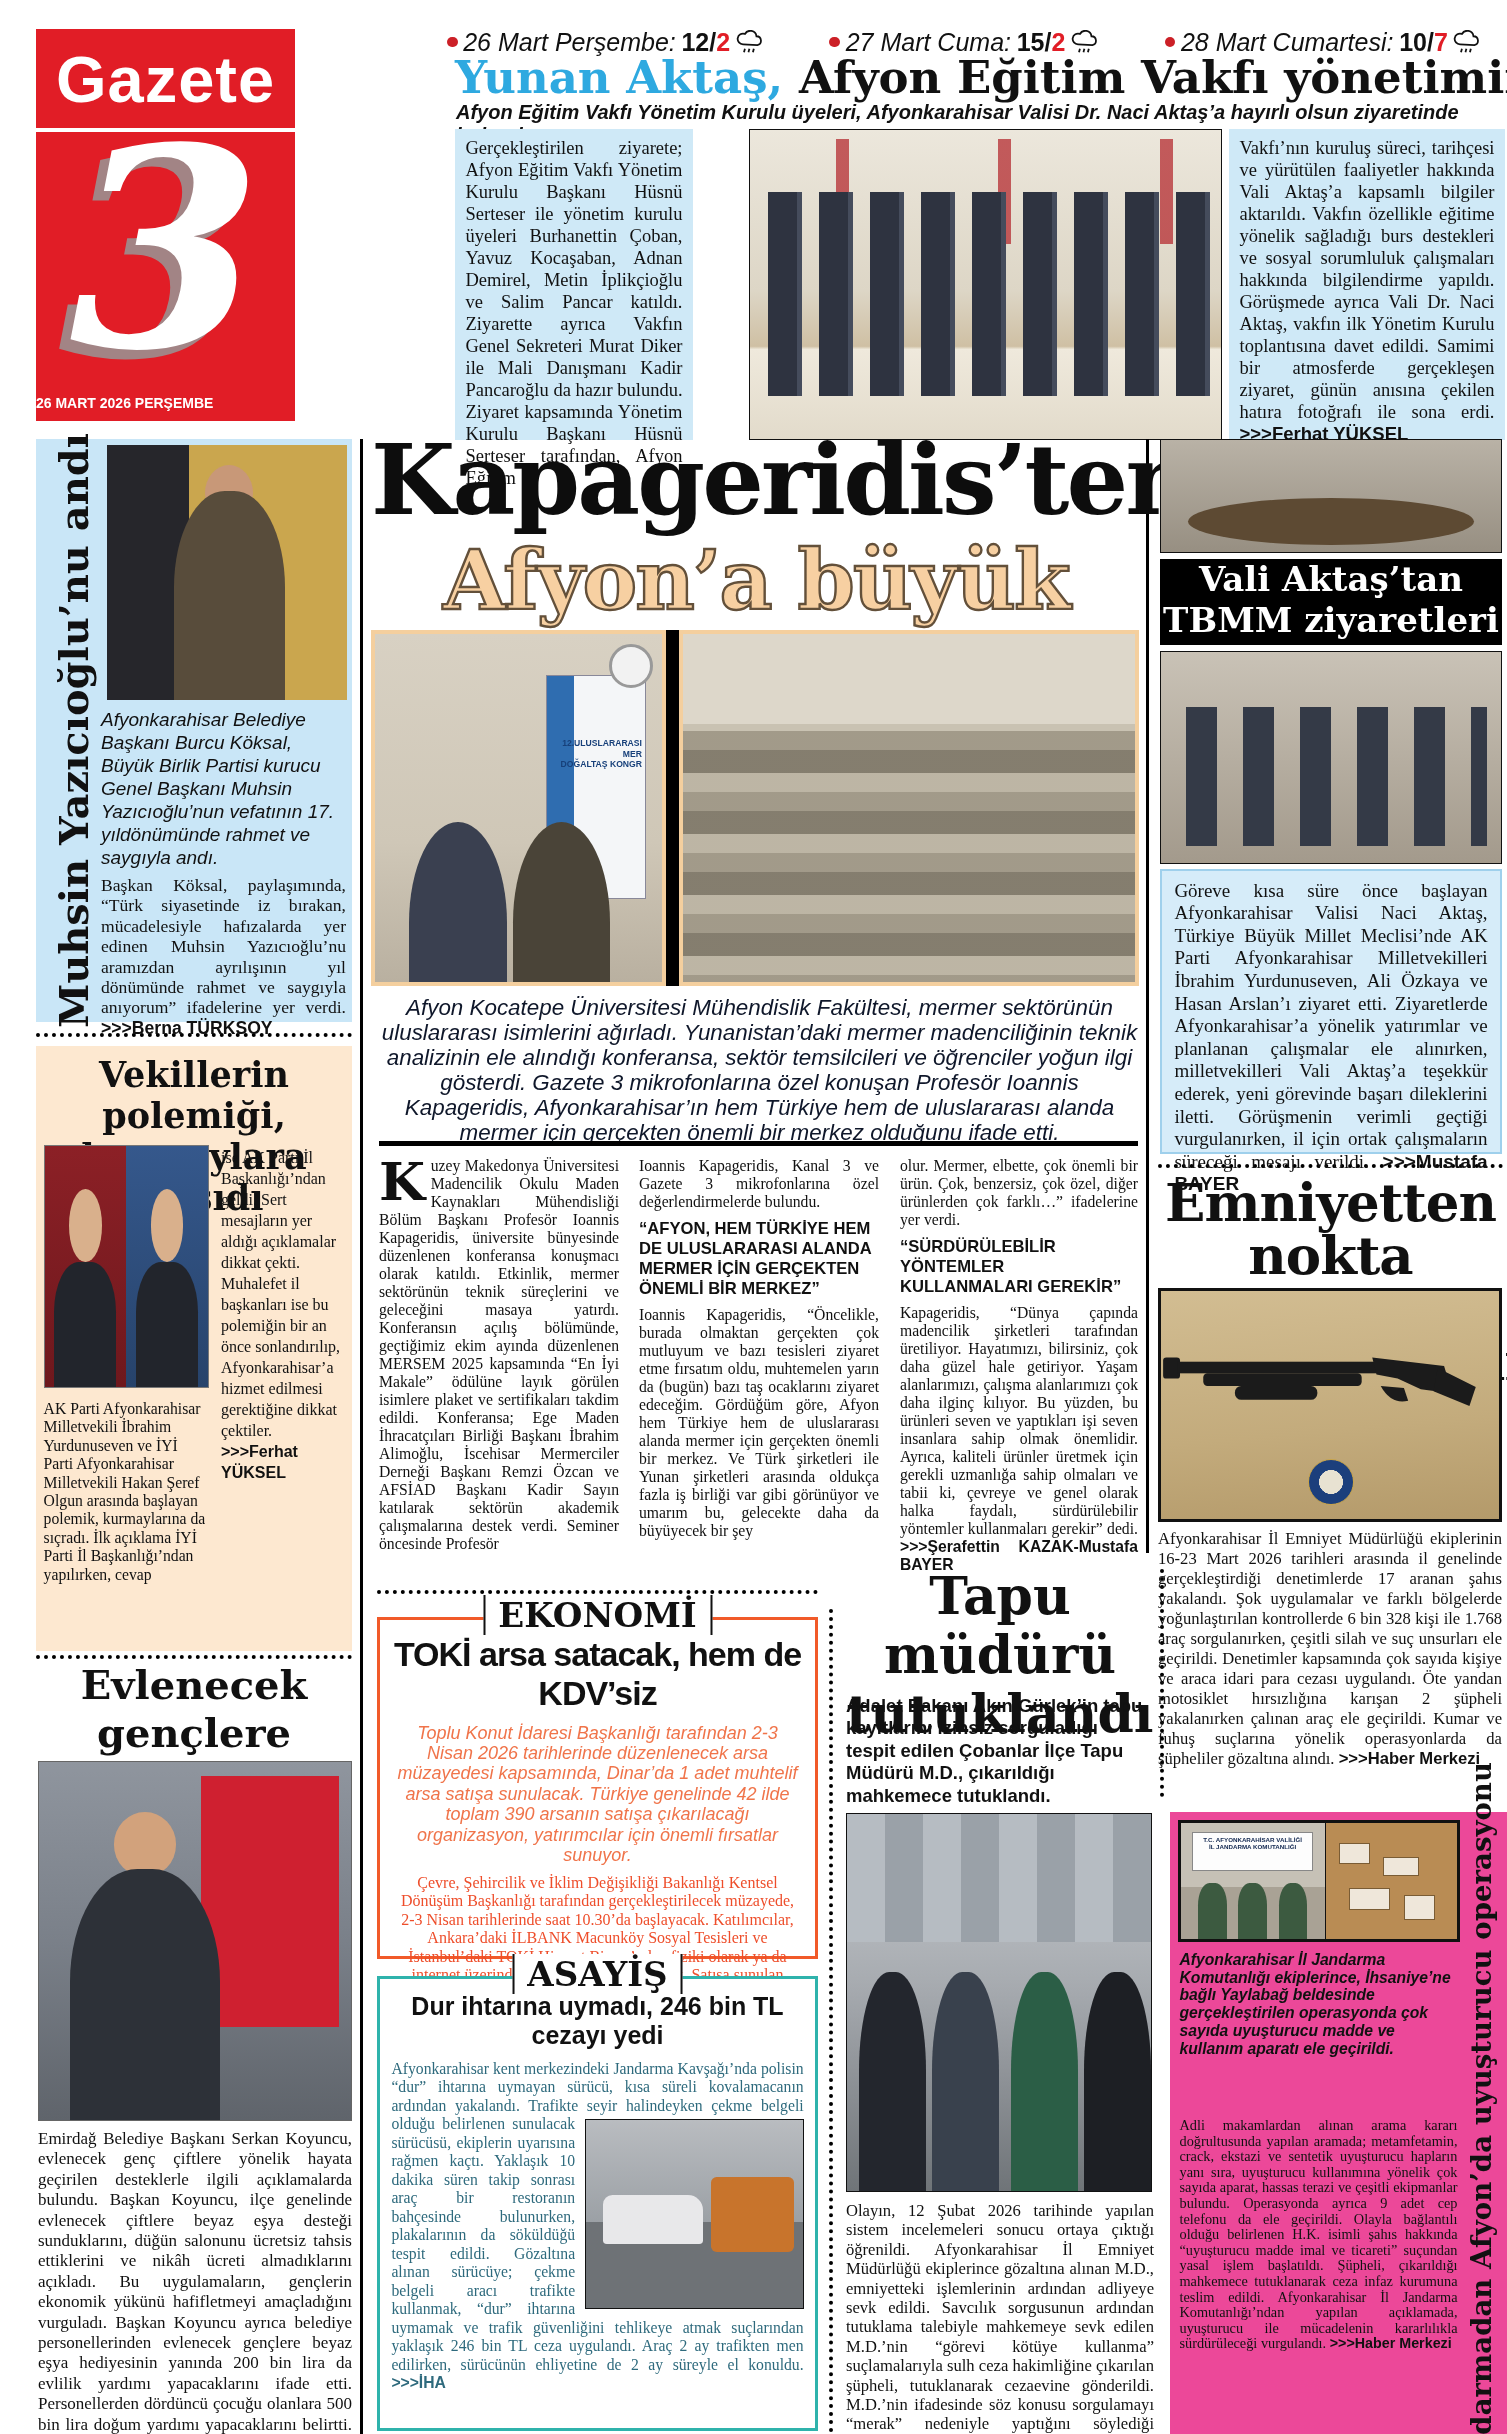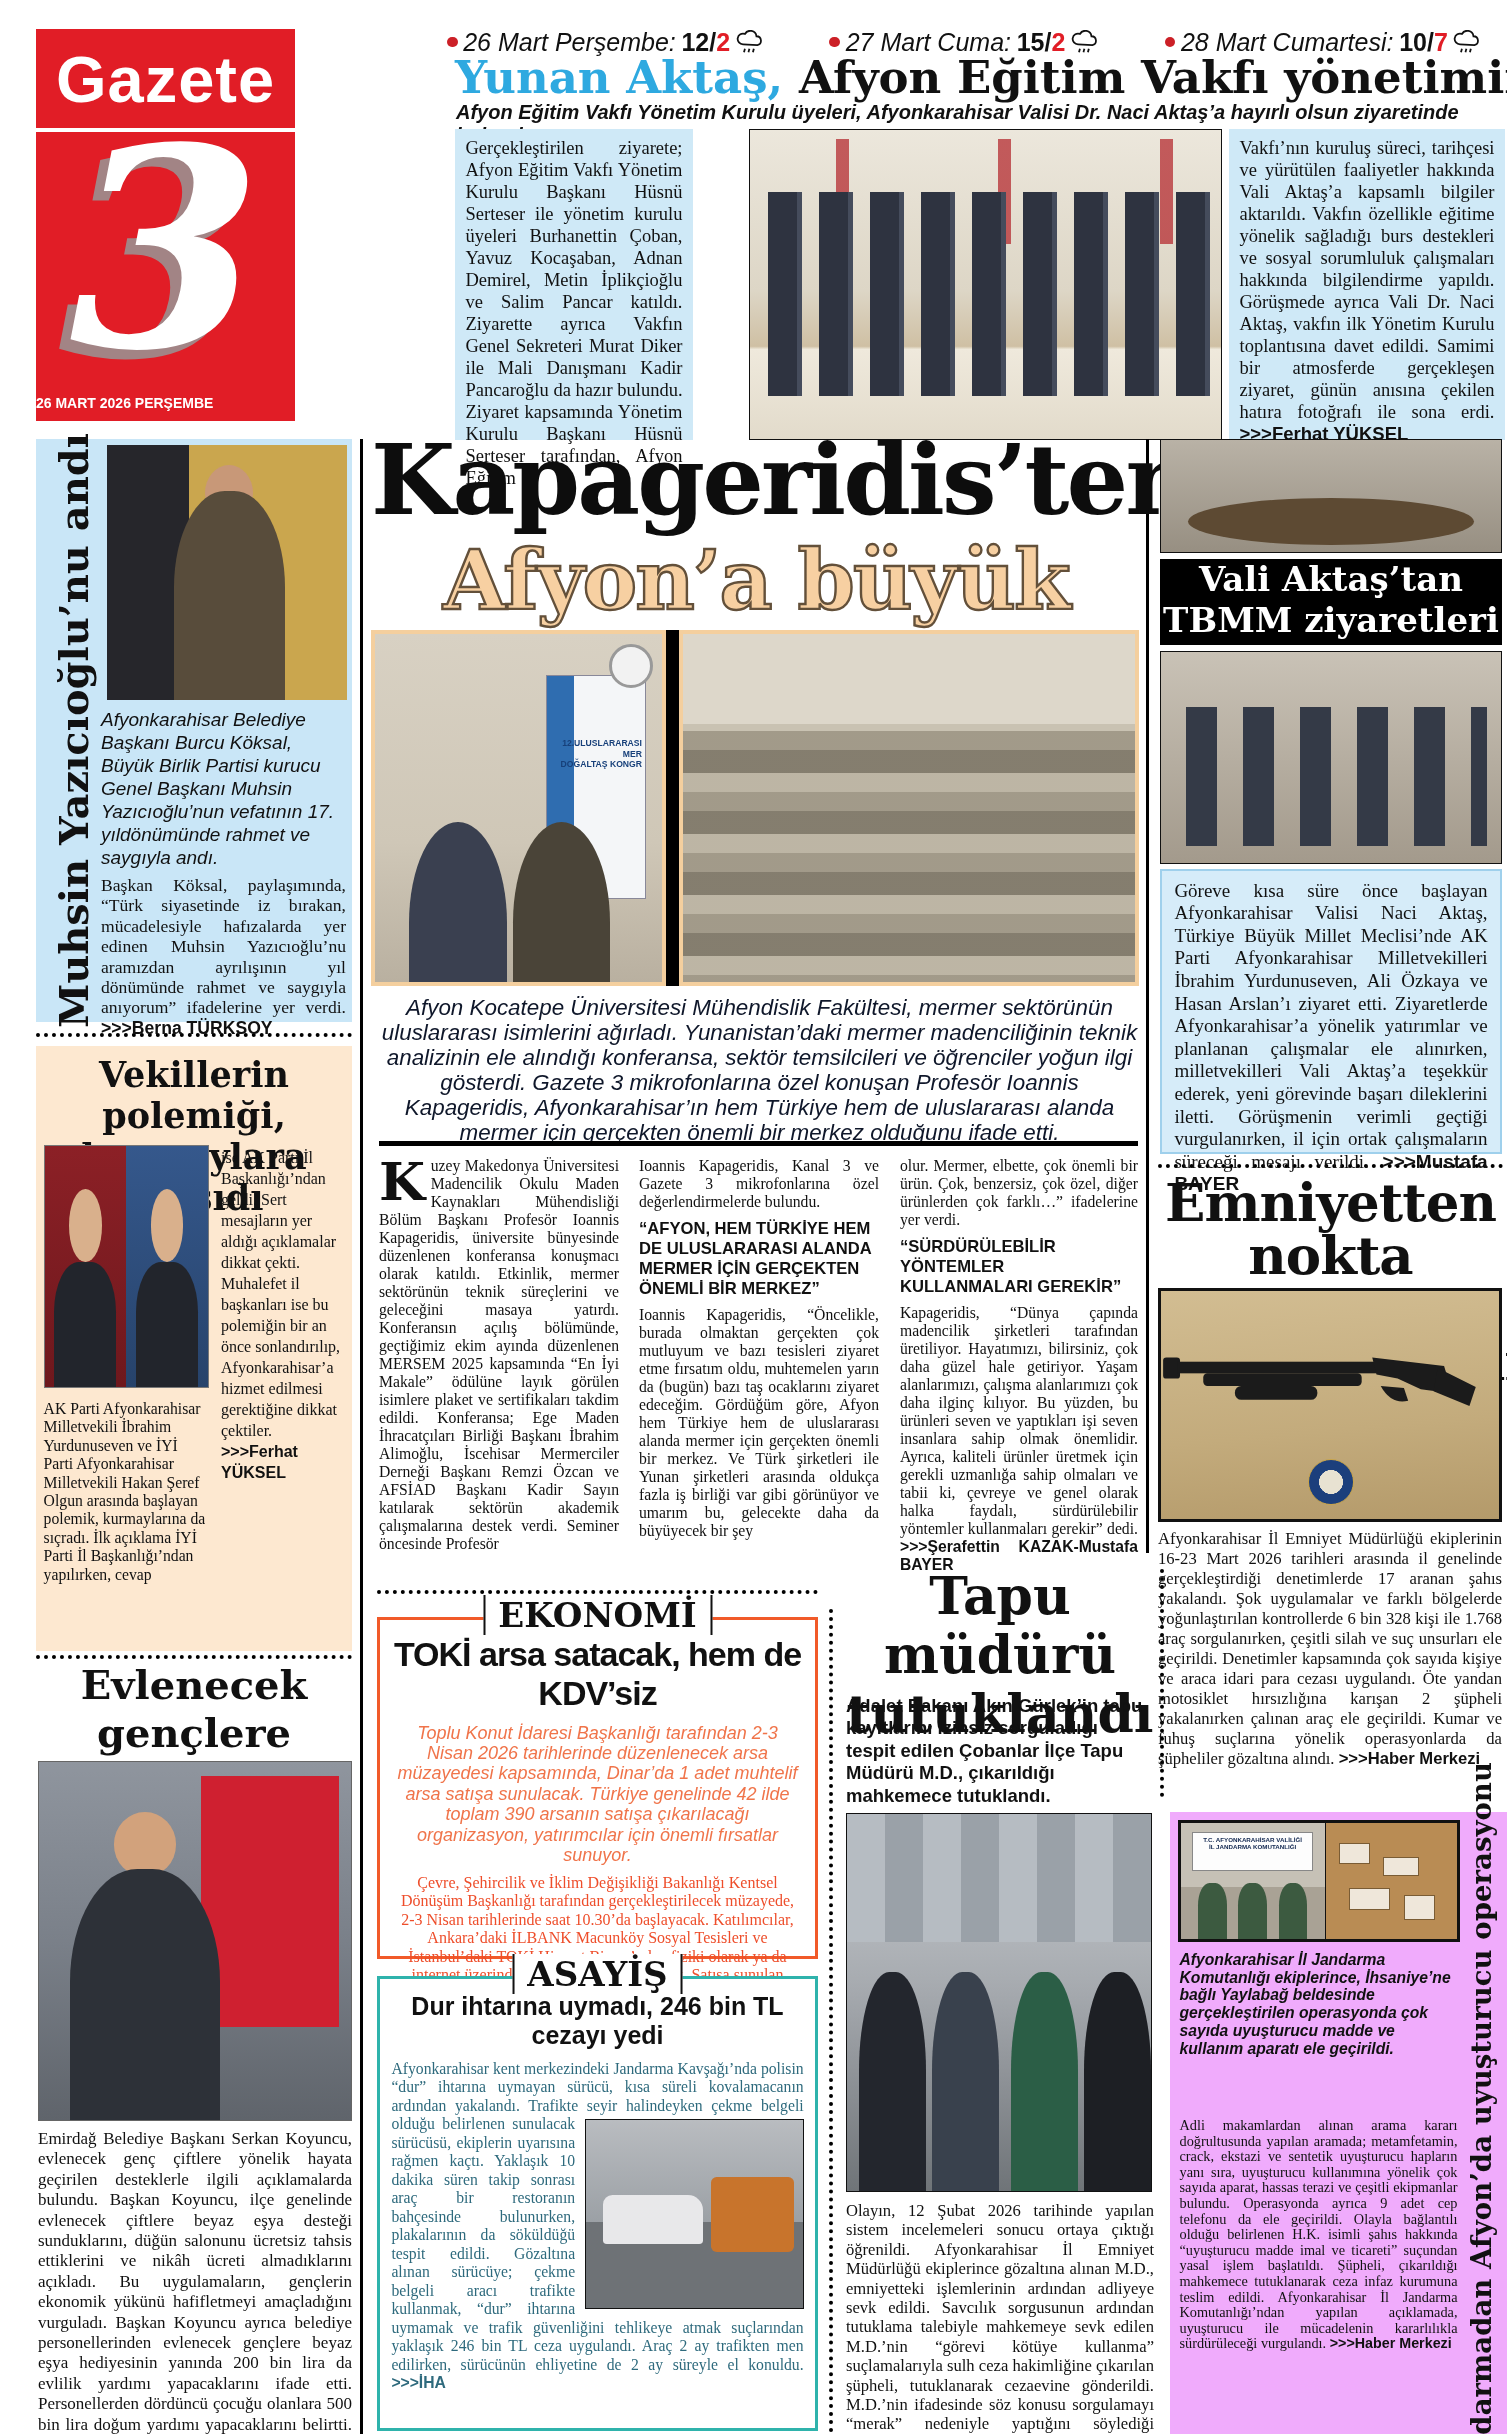--- a/index.html
+++ b/index.html
@@ -103,21 +103,21 @@
   #evlen-body{left:38px;top:2129px;width:314px;font-size:17px;line-height:20.4px;text-align:justify;}
 
   
   #vekil{left:36px;top:1046px;width:316px;height:605px;background:#fde8d0;}
   #vekil .hl{padding-top:7.6px;text-align:center;font-family:"DejaVu Serif",serif;font-weight:bold;font-size:35px;line-height:41px;}
   #vekil-photo{position:absolute;left:7.6px;top:99px;width:165px;height:243px;overflow:hidden;border:1px solid #777;box-sizing:border-box;}
   #vekil-colR{position:absolute;left:185px;top:101px;width:126px;font-size:16px;line-height:21px;}
   #vekil-colL{position:absolute;left:7.6px;top:354px;width:165px;font-size:15.7px;line-height:18.4px;}
 
   
-  #jand{left:1170px;top:1812px;width:338px;height:623px;background:#f0abfc;}
+  #jand{left:1170px;top:1812px;width:338px;height:623px;background:#ec4899;}
   #jand .vtitle{position:absolute;right:1.9px;top:0;height:623px;width:49px;display:flex;align-items:center;justify-content:center;}
   #jand .vtitle span{writing-mode:vertical-rl;transform:rotate(180deg);font-family:"DejaVu Serif",serif;font-weight:bold;font-size:27.6px;white-space:nowrap;}
   #jand-photos{position:absolute;left:7.6px;top:7.6px;width:282px;height:122px;border:3.8px solid #111;box-sizing:border-box;background:#fff;display:flex;}
   #jand-lede{position:absolute;left:9.5px;top:139px;width:274px;font-family:"Liberation Sans",sans-serif;font-weight:bold;font-style:italic;font-size:15.7px;line-height:17.7px;}
   #jand-body{position:absolute;left:9.5px;top:306px;width:278px;font-size:14.3px;line-height:15.6px;text-align:justify;}
 
   
   .ph{position:relative;width:100%;height:100%;}
   .ph-group{background:linear-gradient(180deg,#ece7dc 0%,#ddd6c6 52%,#cfc0a4 70%,#efe9dc 71%,#e2dbcb 100%);}
   .ph-group .flags{position:absolute;left:4%;right:4%;top:3%;height:34%;background:repeating-linear-gradient(90deg,transparent 0 67px,#b8373b 67px 80px,transparent 80px 162px);opacity:.8;}

